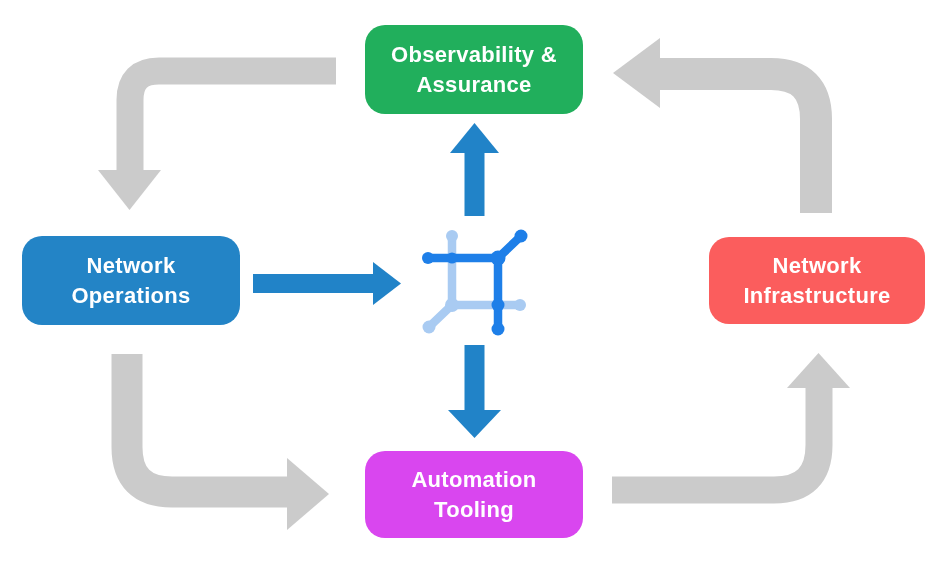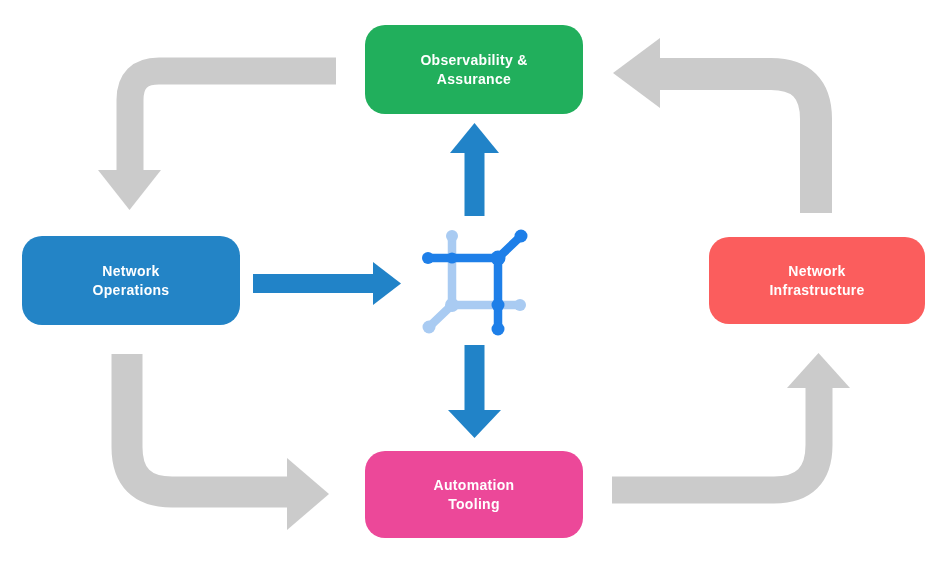--- a/index.html
+++ b/index.html
@@ -8,21 +8,21 @@
     width:948px;height:570px;
     overflow:hidden;
     font-family:"Liberation Sans", sans-serif;
   }
   .layer{position:absolute;left:0;top:0;}
   .node{
     position:absolute;
     border-radius:20px;
     display:flex;align-items:center;justify-content:center;
     text-align:center;
-    font-size:14px;font-weight:bold;
+    font-size:22px;font-weight:bold;
     letter-spacing:.3px;
   }
   .node .label{white-space:pre-line;line-height:1.32;}
   .node--observability{left:365px;top:25px;width:218px;height:89px;}
   .node--operations{left:22px;top:236px;width:218px;height:89px;}
   .node--infrastructure{left:709px;top:237px;width:216px;height:87px;}
   .node--automation{left:365px;top:451px;width:218px;height:87px;}
 </style>
 </head>
 <body>
@@ -96,18 +96,18 @@
   <div class="node node--operations" style="background-color: rgb(35, 132, 198); color: rgb(255, 255, 255);">
     <span class="label">Network
 Operations</span>
   </div>
 
   <div class="node node--infrastructure" style="background-color: rgb(251, 93, 93); color: rgb(255, 255, 255);">
     <span class="label">Network
 Infrastructure</span>
   </div>
 
-  <div class="node node--automation" style="background-color: #ec4899; color: rgb(255, 255, 255);">
+  <div class="node node--automation" style="background-color: #d946ef; color: rgb(255, 255, 255);">
     <span class="label">Automation
 Tooling</span>
   </div>
 
 </div>
 
 </body></html>

